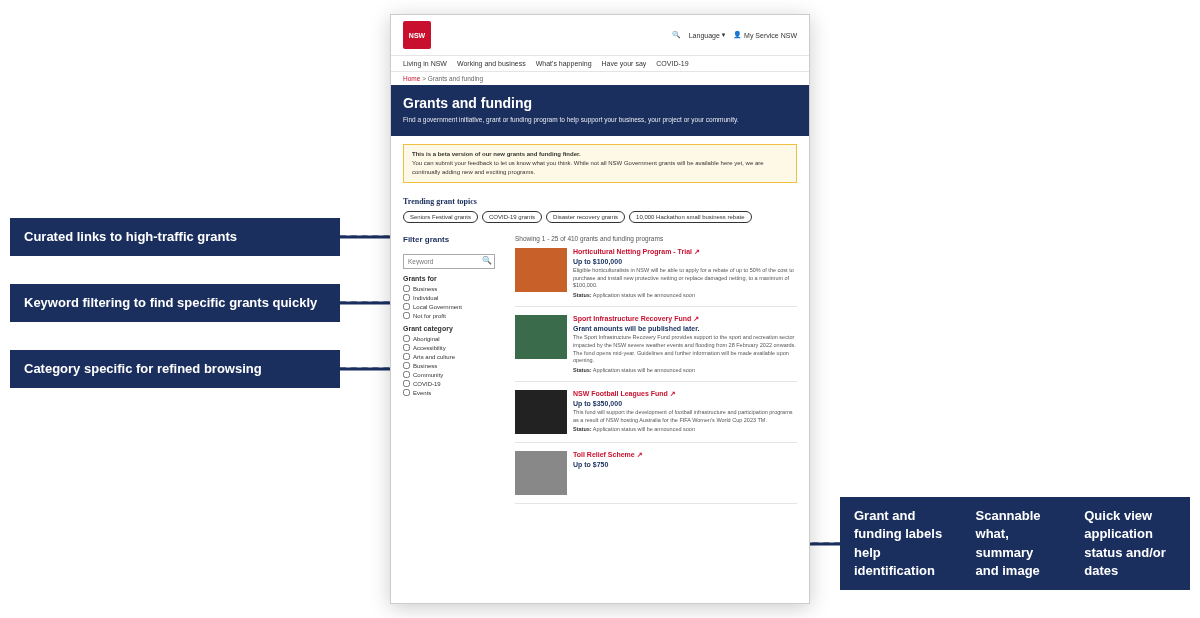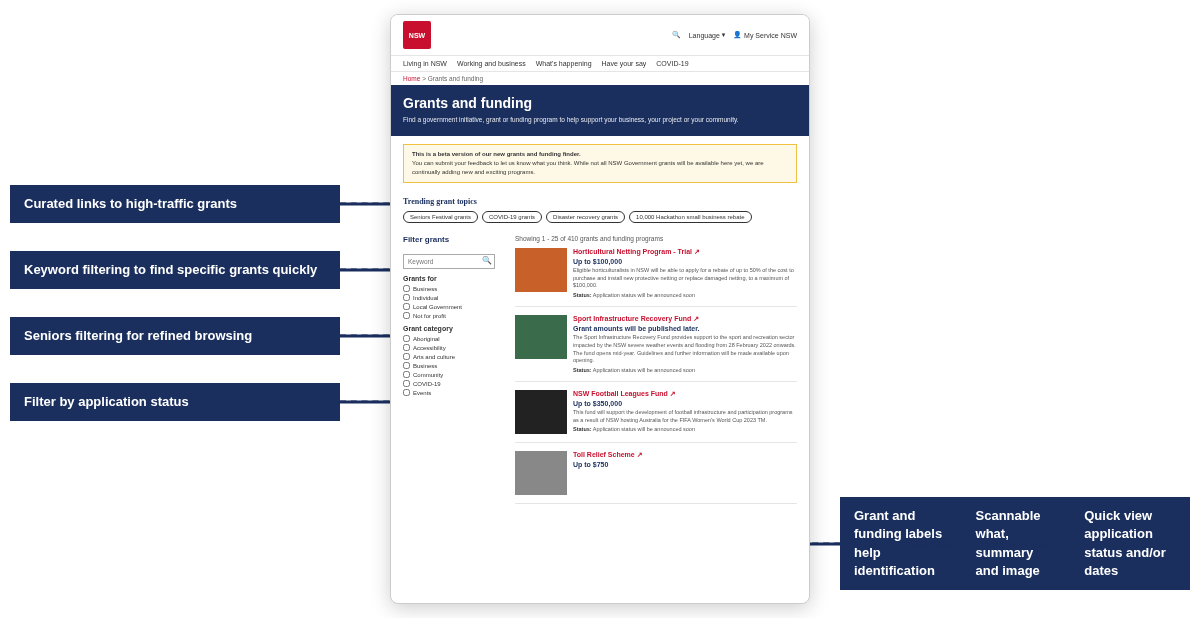--- a/index.html
+++ b/index.html
@@ -81,21 +81,21 @@
       left: -60px;
       border-top: 2px dashed #1a2f5e;
     }
 
     
     .browser-mockup {
       width: 420px;
       height: 590px;
       background: #fff;
       border: 1px solid #ccc;
-      border-radius: 8px;
+      border-radius: 0;
       box-shadow: 0 4px 20px rgba(0,0,0,0.2);
       overflow: hidden;
       position: relative;
       z-index: 10;
       flex-shrink: 0;
     }
 
     
     .nsw-header {
       background: #fff;
@@ -365,24 +365,21 @@
 <div class="outer-wrapper">
 
   <div class="left-annotations">
     <div class="annotation-box">
       <span>Curated links to high-traffic grants</span>
     </div>
     <div class="annotation-box">
       <span>Keyword filtering to find specific grants quickly</span>
     </div>
     <div class="annotation-box">
-      <span>Seniors filtering for refined browsing</span>
-    </div>
-    <div class="annotation-box">
-      <span>Filter by application status</span>
+      <span>Category specific for refined browsing</span>
     </div>
   </div>
 
   <div class="browser-mockup">
 
     <div class="nsw-header">
       <div class="nsw-logo">
         <div class="nsw-logo-inner">
           <span>NSW</span>
         </div>

